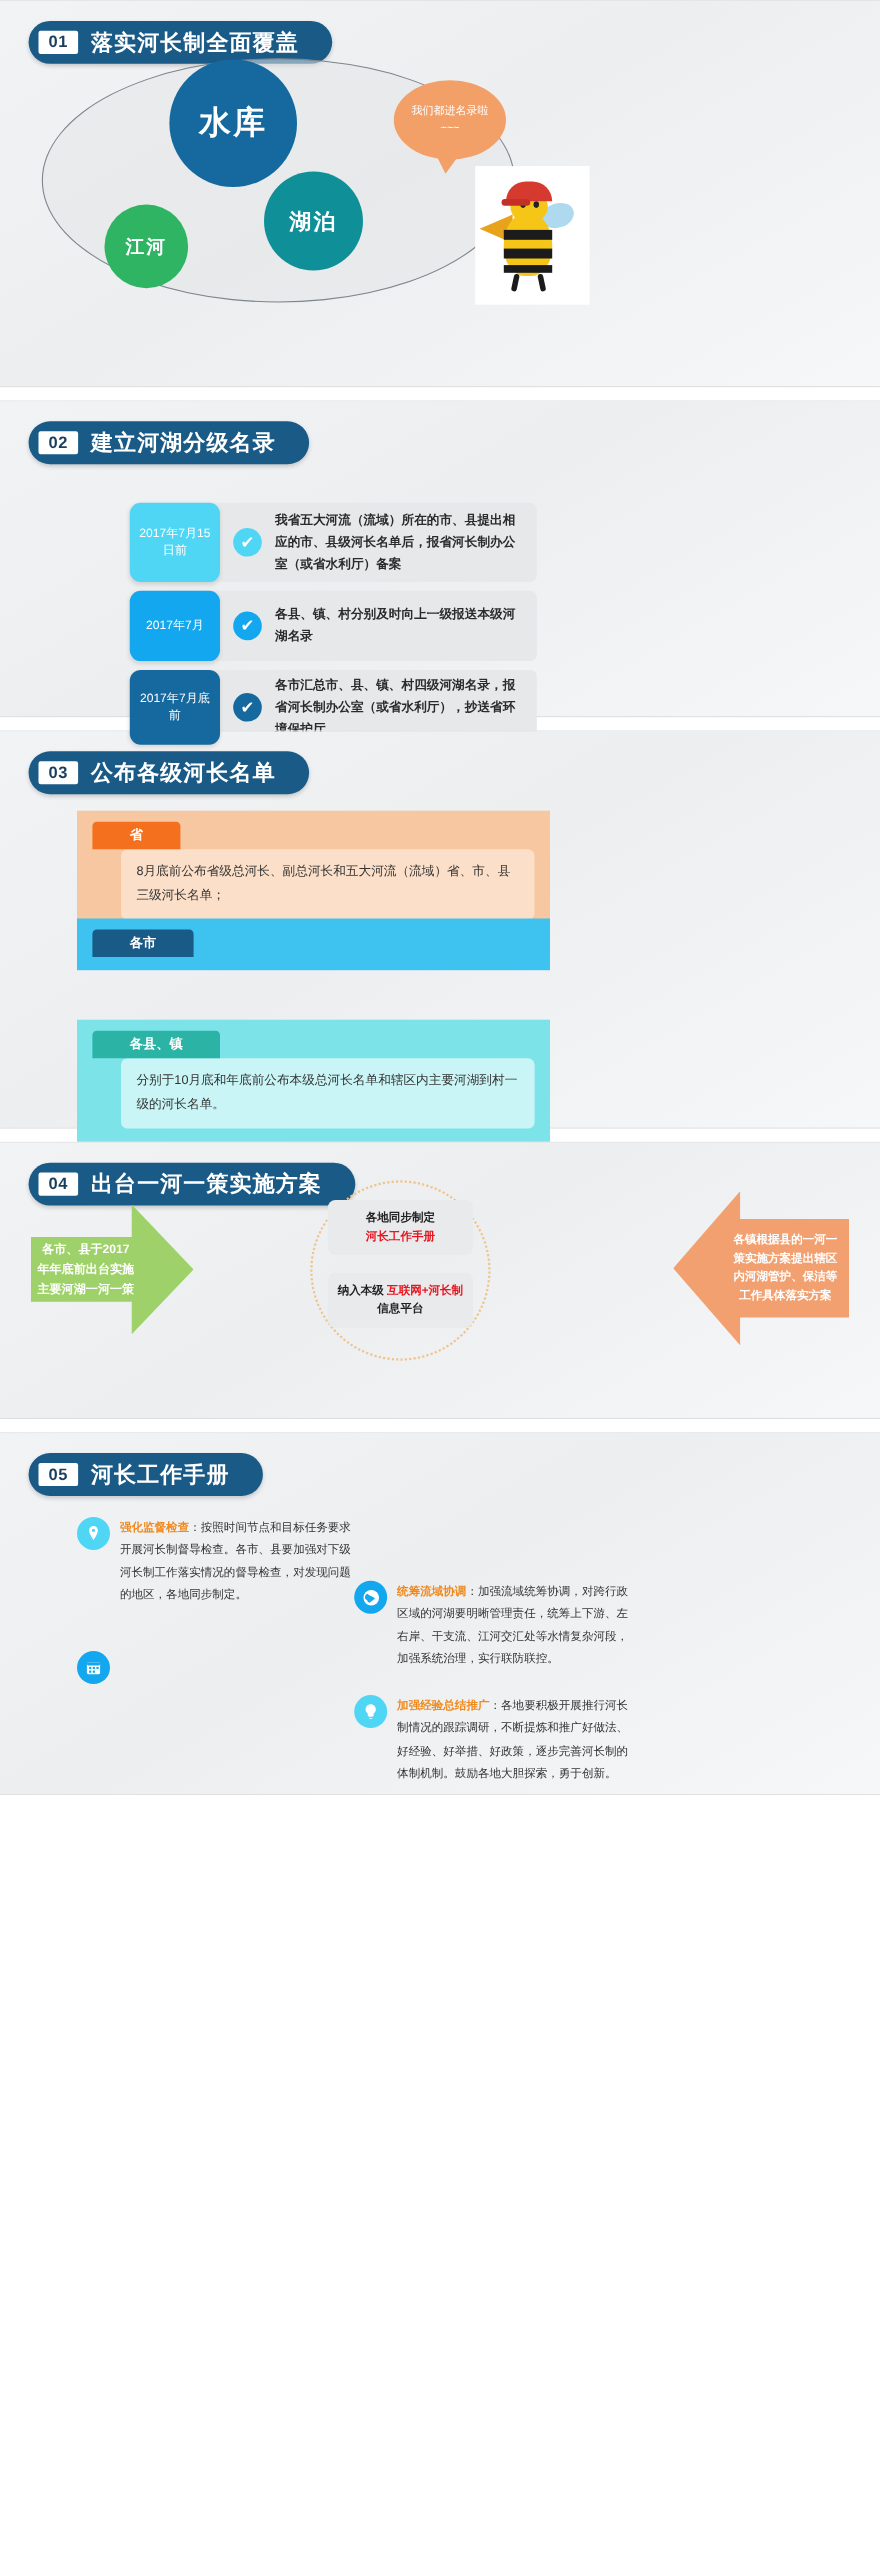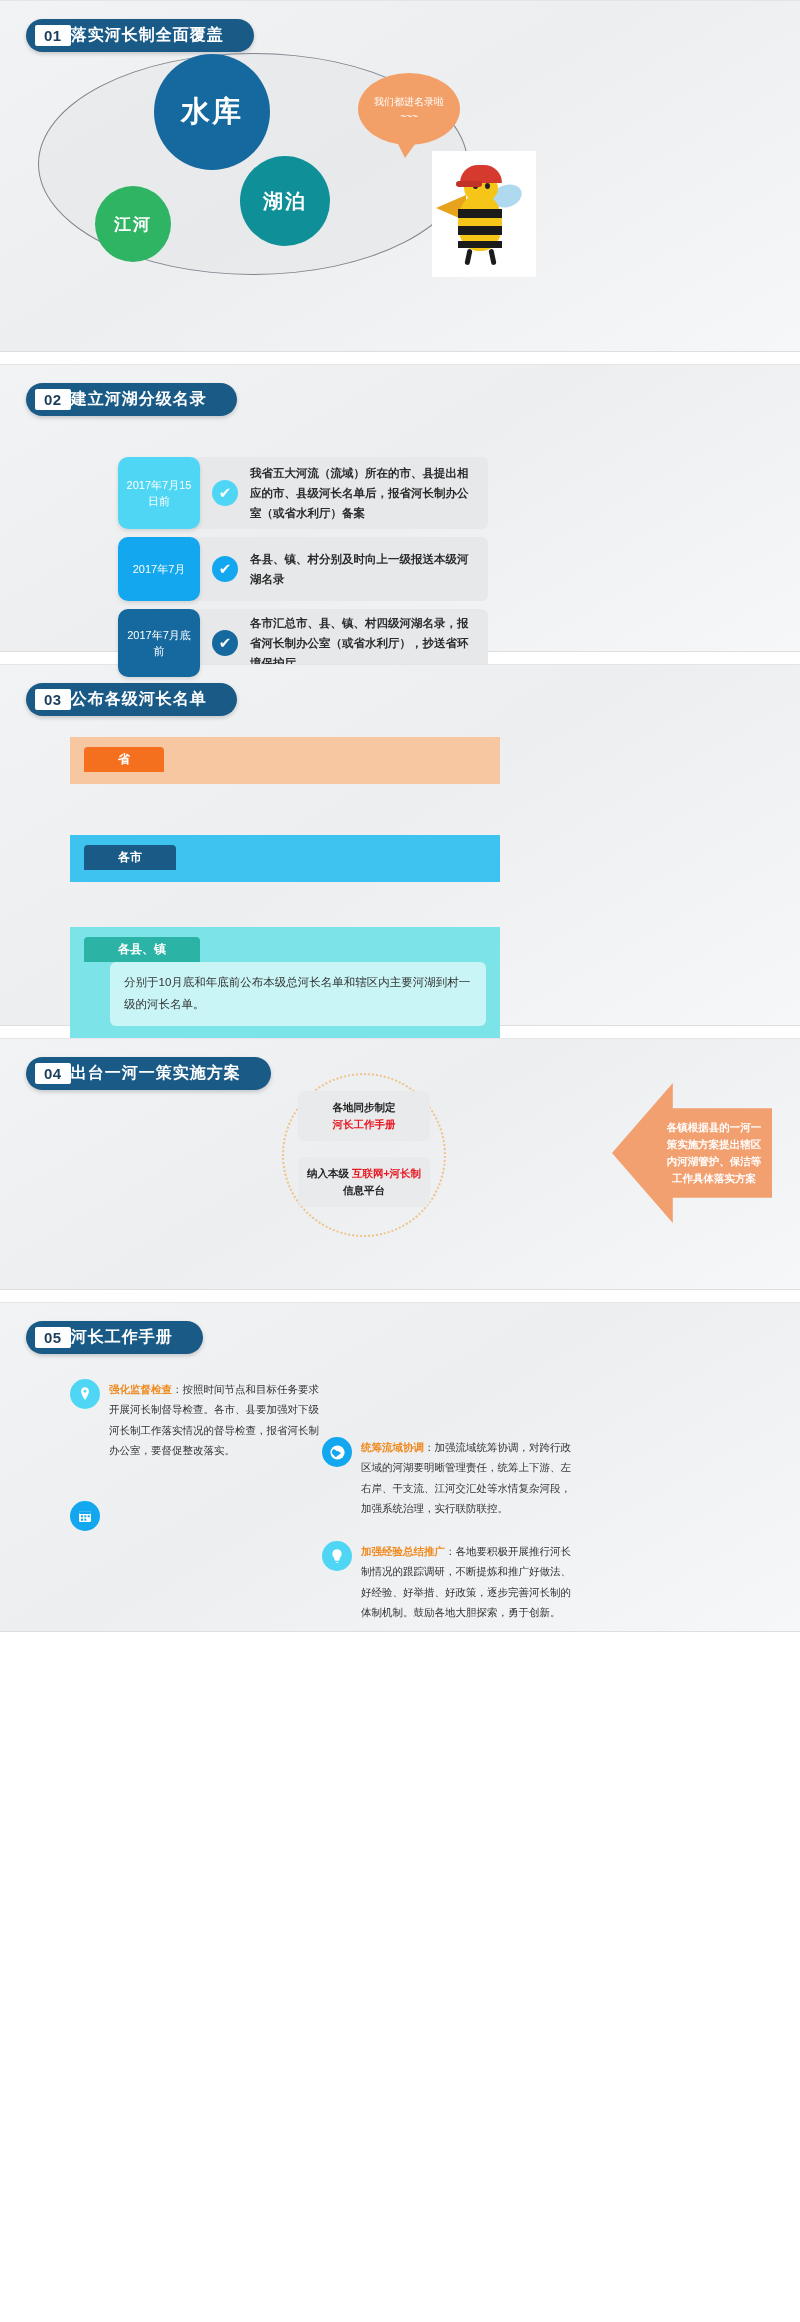--- a/index.html
+++ b/index.html
@@ -33,23 +33,23 @@
     background: #ffffff;
     color: #1a3e5c;
     font-weight: bold;
     font-size: 15px;
     padding: 2px 9px;
     border-radius: 2px;
     letter-spacing: .5px;
   }
   .sec-title {
     color: #ffffff;
-    font-size: 16px;
+    font-size: 20px;
     font-weight: bold;
-    margin-left: 0;
+    margin-left: 12px;
     letter-spacing: 1px;
     white-space: nowrap;
   }
 
   
   #sec01 { height: 352px; }
   .ellipse {
     position: absolute;
     left: 38px; top: 52px;
     width: 430px; height: 222px;
@@ -291,40 +291,42 @@
   <div class="gap"></div>
 
   <div class="section" id="sec03">
     <div class="sec-header">
       <span class="sec-num">03</span>
       <span class="sec-title">公布各级河长名单</span>
     </div>
 
     <div class="lvl-panel" id="lp0" style="top: 72px; background: rgb(246, 199, 160);">
       <span class="lvl-tag" id="lt0" style="background: rgb(244, 112, 31);">省</span>
+      <div class="lvl-text" id="lx0" style="background: rgb(251, 223, 200);">8月底前公布省级总河长、副总河长和五大河流（流域）省、市、县三级河长名单；</div>
     </div>
 
     <div class="lvl-panel" id="lp1" style="top: 170px; background: rgb(62, 195, 240);">
       <span class="lvl-tag" id="lt1" style="background: rgb(26, 90, 134);">各市</span>
     </div>
 
     <div class="lvl-panel" id="lp2" style="top: 262px; background: rgb(124, 227, 232);">
       <span class="lvl-tag" id="lt2" style="background: rgb(43, 179, 166); font-family: Liberation Mono, monospace;">各县、镇</span>
       <div class="lvl-text" id="lx2" style="background: rgb(201, 245, 246);">分别于10月底和年底前公布本级总河长名单和辖区内主要河湖到村一级的河长名单。</div>
     </div>
   </div>
 
   <div class="gap"></div>
 
   <div class="section" id="sec04">
     <div class="sec-header">
       <span class="sec-num">04</span>
       <span class="sec-title">出台一河一策实施方案</span>
     </div>
 
+    <div class="arrow-left" style="background: rgb(158, 209, 105);">各市、县于2017年年底前出台实施主要河湖一河一策</div>
 
     <div class="circle-flow"></div>
 
     <div class="flow-card" id="flow1">
       <span>各地同步制定</span><br>
       <span class="red">河长工作手册</span>
     </div>
 
     <div class="flow-card" id="flow2">
       <span>纳入本级 </span><span class="red">互联网+河长制</span><br>
@@ -341,21 +343,21 @@
       <span class="sec-num">05</span>
       <span class="sec-title">河长工作手册</span>
     </div>
 
     <div class="adv-item" style="left:70px; top:76px;">
       <div class="adv-icon" id="ai0" style="background: rgb(79, 214, 245);">
         <svg width="16" height="16" viewBox="0 0 24 24">
             <path fill="#fff" d="M12 2C8.7 2 6 4.7 6 8c0 4.5 6 13 6 13s6-8.5 6-13c0-3.3-2.7-6-6-6zm0 8.2A2.2 2.2 0 1 1 12 5.8a2.2 2.2 0 0 1 0 4.4z"></path>
           </svg>
       </div>
-      <div class="adv-text"><span class="adv-title">强化监督检查</span><span>：按照时间节点和目标任务要求开展河长制督导检查。各市、县要加强对下级河长制工作落实情况的督导检查，报省河长制办公室，要督促整改落实。</span></div>
+      <div class="adv-text"><span class="adv-title">强化监督检查</span><span>：按照时间节点和目标任务要求开展河长制督导检查。各市、县要加强对下级河长制工作落实情况的督导检查，对发现问题的地区，各地同步制定。</span></div>
     </div>
 
     <div class="adv-item" style="left:322px; top:134px;">
       <div class="adv-icon" id="ai1" style="background: rgb(18, 167, 238);">
         <svg width="17" height="17" viewBox="0 0 24 24">
             <circle cx="12" cy="12" r="10" fill="#fff"></circle>
             <path fill="#12a7ee" d="M7 7c2 1 3 3 5 3s2 2 4 2-1 3-3 4-2 3-4 2-2-3-4-4-1-6 2-7z"></path>
           </svg>
       </div>
       <div class="adv-text"><span class="adv-title">统筹流域协调</span><span>：加强流域统筹协调，对跨行政区域的河湖要明晰管理责任，统筹上下游、左右岸、干支流、江河交汇处等水情复杂河段，加强系统治理，实行联防联控。</span></div>

